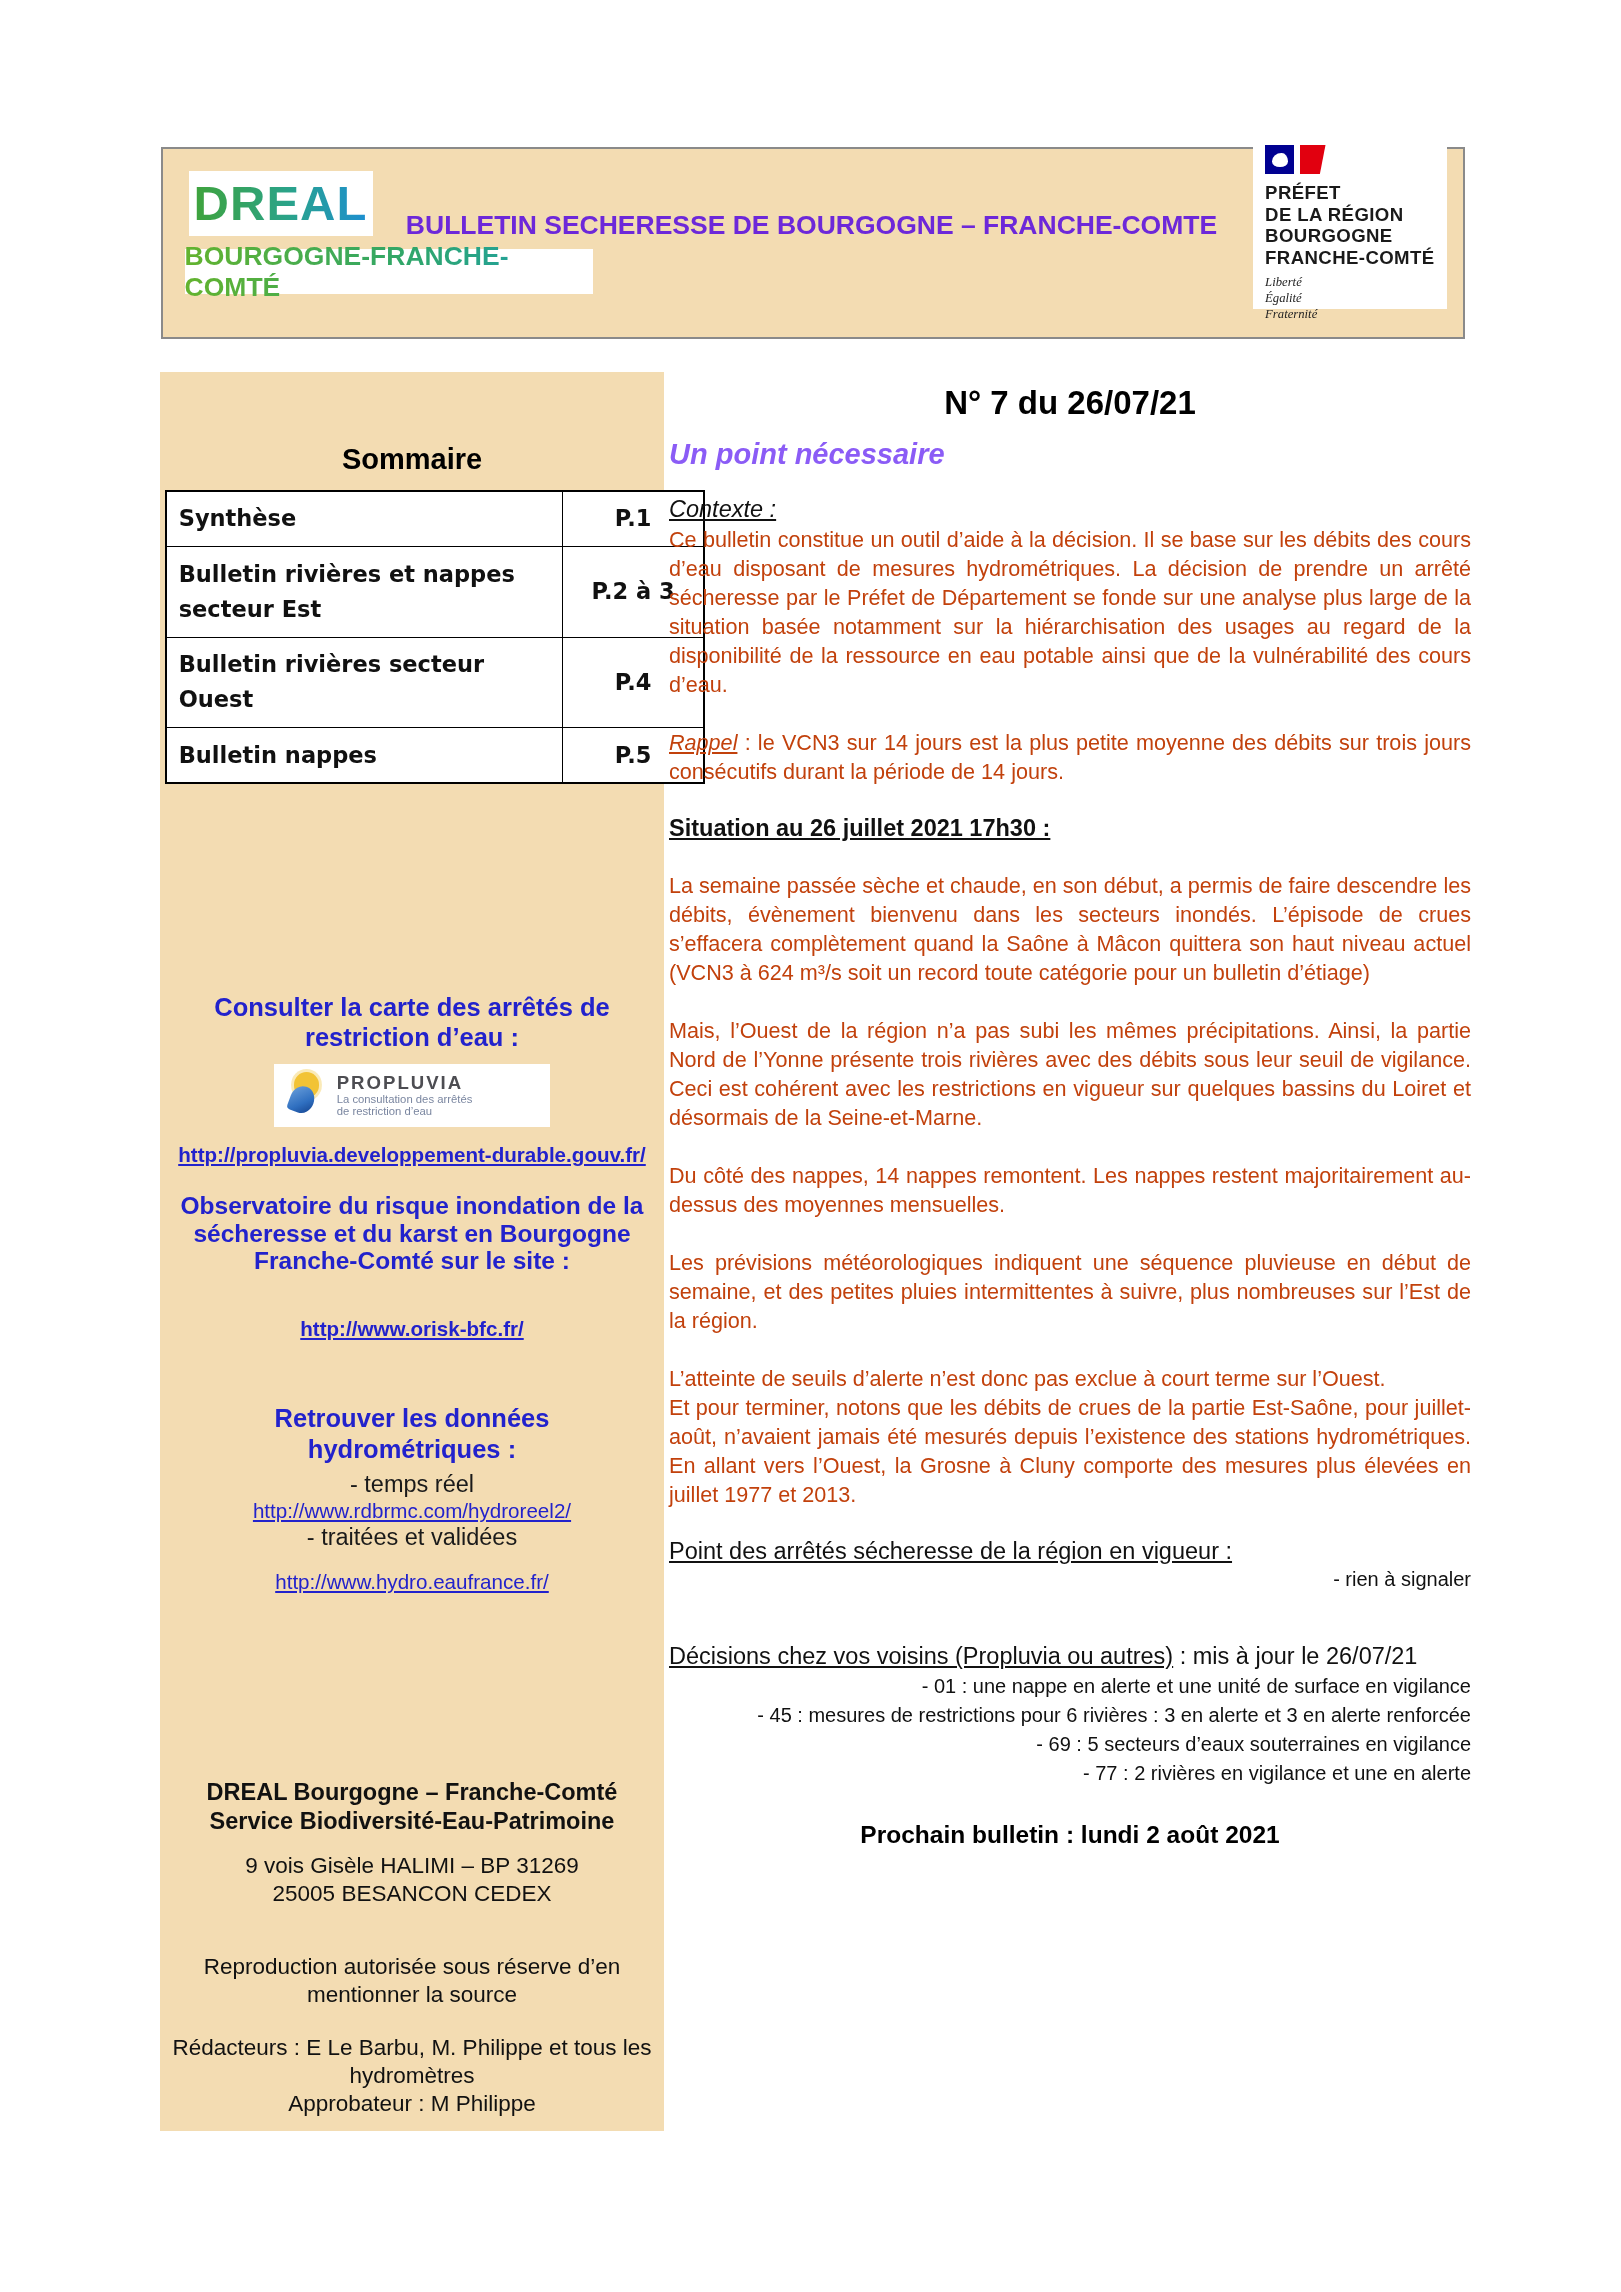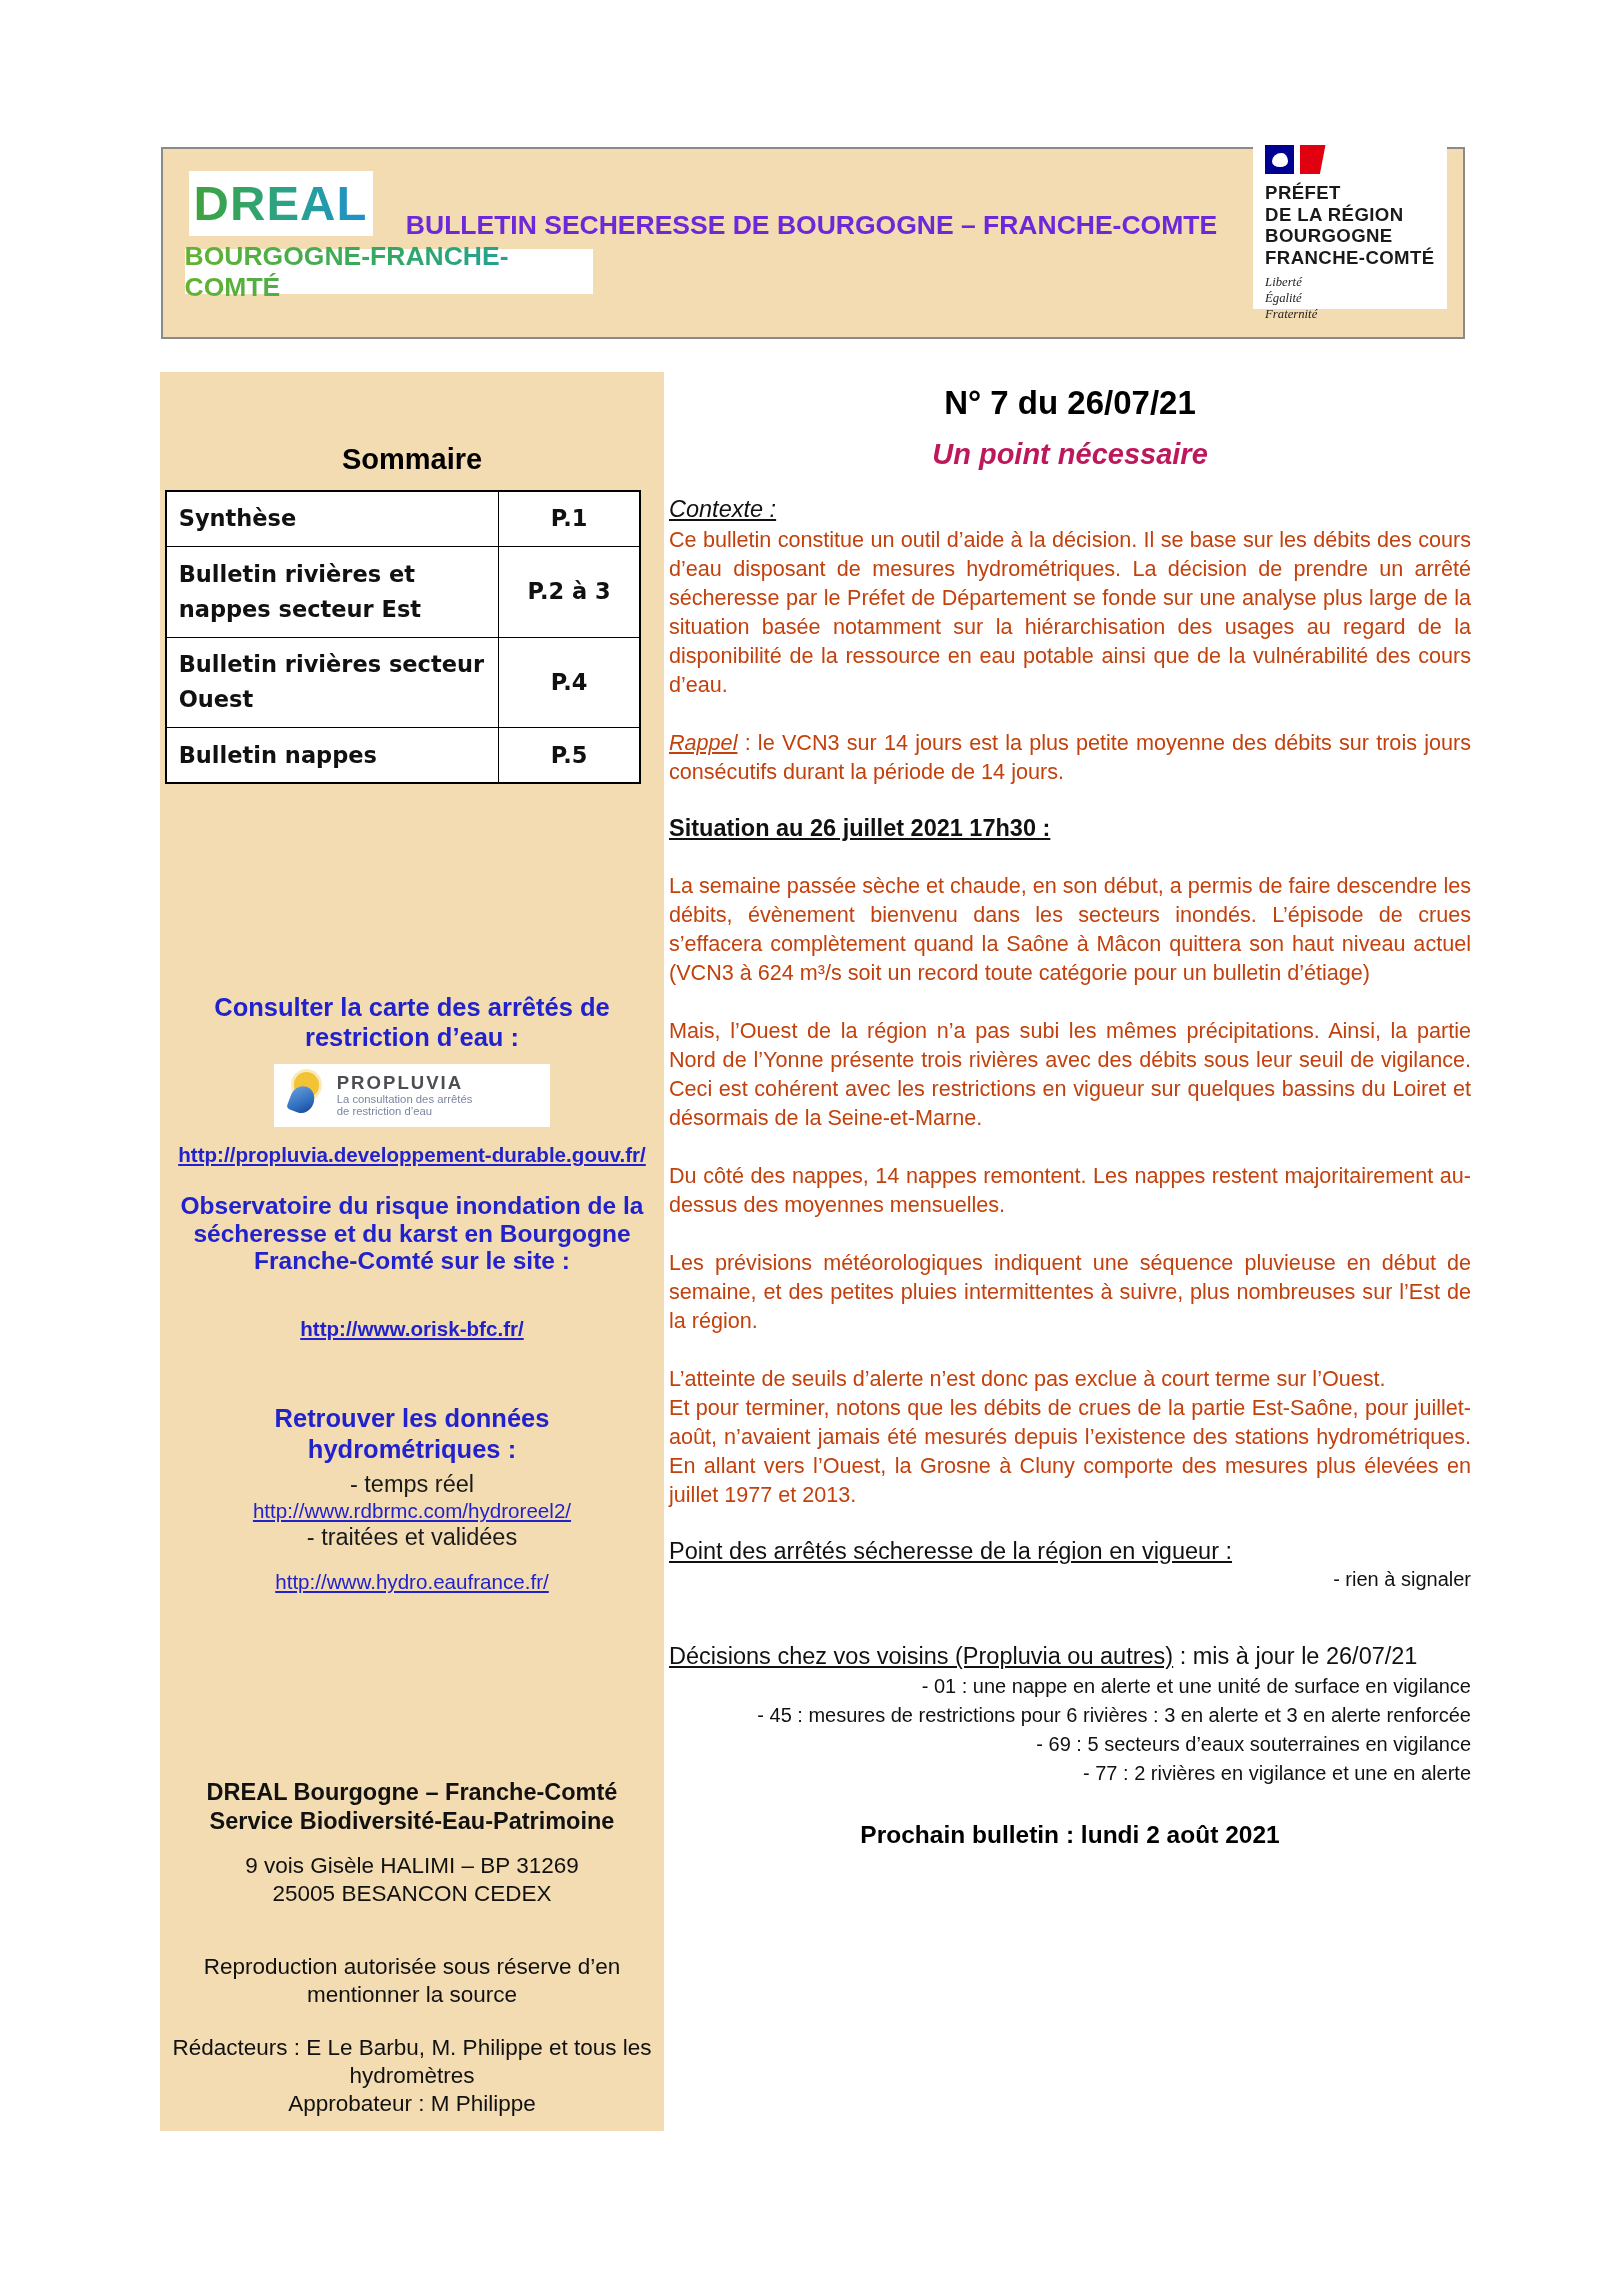--- a/index.html
+++ b/index.html
@@ -30,21 +30,21 @@
   .flag-gap{width:5.9px;height:29px;background:#fff;}
   .flag-red{width:25.5px;height:29px;background:#e1000f;clip-path:polygon(0 0,100% 0,78% 100%,0 100%);}
   .prefet-lines{font-size:18.6px;font-weight:700;line-height:21.6px;color:#1a1a1a;letter-spacing:0.4px;}
   .motto{margin-top:6.9px;font-family:"Liberation Serif","DejaVu Serif",serif;
          font-style:italic;font-size:12.7px;line-height:15.7px;color:#222;}
 
   
   .sidebar{position:absolute;left:160px;top:372px;width:504px;height:1759px;background:#f3dcb2;
            box-sizing:border-box;text-align:center;}
   .sommaire-title{margin-top:71px;font-size:29px;font-weight:700;color:#000;}
-  .toc-table{margin:13.7px auto 0 4.9px;width:476px;border-collapse:collapse;background:#fff;
+  .toc-table{margin:13.7px auto 0 4.9px;width:540px;border-collapse:collapse;background:#fff;
              border:2px solid #000;table-layout:fixed;padding-left:32px;}
   .toc-table td{border:1px solid #000;font-family:"DejaVu Sans",sans-serif;font-weight:700;
                 font-size:22.5px;padding:9.8px 11.8px;text-align:left;line-height:1.55;}
   .toc-table td.pg{width:116px;text-align:center;}
   .blue-head{color:#2222cc;font-weight:700;font-size:25.5px;line-height:30px;}
   .consult-heading{margin:208px 9.8px 0 9.8px;}
   .propluvia-box{margin:11.8px auto 0 auto;width:276px;height:63px;background:#fff;
                  display:flex;align-items:center;justify-content:flex-start;padding:3.9px 7.8px;box-sizing:border-box;}
   .prop-icon{position:relative;width:49px;height:51px;flex:0 0 49px;}
   .prop-sun{position:absolute;left:11.8px;top:2px;width:25.5px;height:25.5px;border-radius:50%;background:#f2c335;
@@ -63,21 +63,21 @@
   .hydro-heading{margin:61px 29px 0 29px;font-size:25.5px;line-height:31px;}
   .plain-item{font-size:23.5px;color:#1a1a1a;line-height:29px;}
   .org-block{margin-top:184px;font-size:23.5px;font-weight:700;line-height:29px;color:#111;}
   .addr-block{margin-top:15.7px;font-size:22.5px;line-height:28px;color:#111;}
   .repro-block{margin:45px 27.4px 0 27.4px;font-size:22.5px;line-height:28px;color:#111;}
   .credits-block{margin:25.5px 9.8px 0 9.8px;font-size:22.5px;line-height:28px;color:#111;}
 
   
   .main{position:absolute;left:669px;top:384px;width:802px;}
   .issue{font-size:33px;font-weight:700;text-align:center;color:#000;}
-  .subtitle{margin-top:15.7px;font-size:29px;font-weight:700;font-style:italic;color:#be185d;text-align:center;}
+  .subtitle{margin-top:15.7px;font-size:29px;font-weight:700;font-style:italic;color:#8b5cf6;text-align:left;}
   .sec-label{margin-top:25.5px;font-size:23.5px;font-style:italic;text-decoration:underline;}
   .para{margin:0;font-size:21.6px;line-height:29px;text-align:justify;color:#c2410c;}
   .mt1{margin-top:29px;}
   .situation{margin-top:29px;font-size:23.5px;font-weight:700;text-decoration:underline;}
   .point-head{margin-top:29px;font-size:23.5px;text-decoration:underline;}
   .u{text-decoration:underline;}
   .i{font-style:italic;}
   .decisions{margin-top:47px;font-size:23.5px;line-height:31px;text-align:left;}
   .dec-item{font-size:20px;line-height:29px;text-align:right;}
   .prochain{margin-top:33px;font-size:24.5px;font-weight:700;text-align:center;color:#000;}

